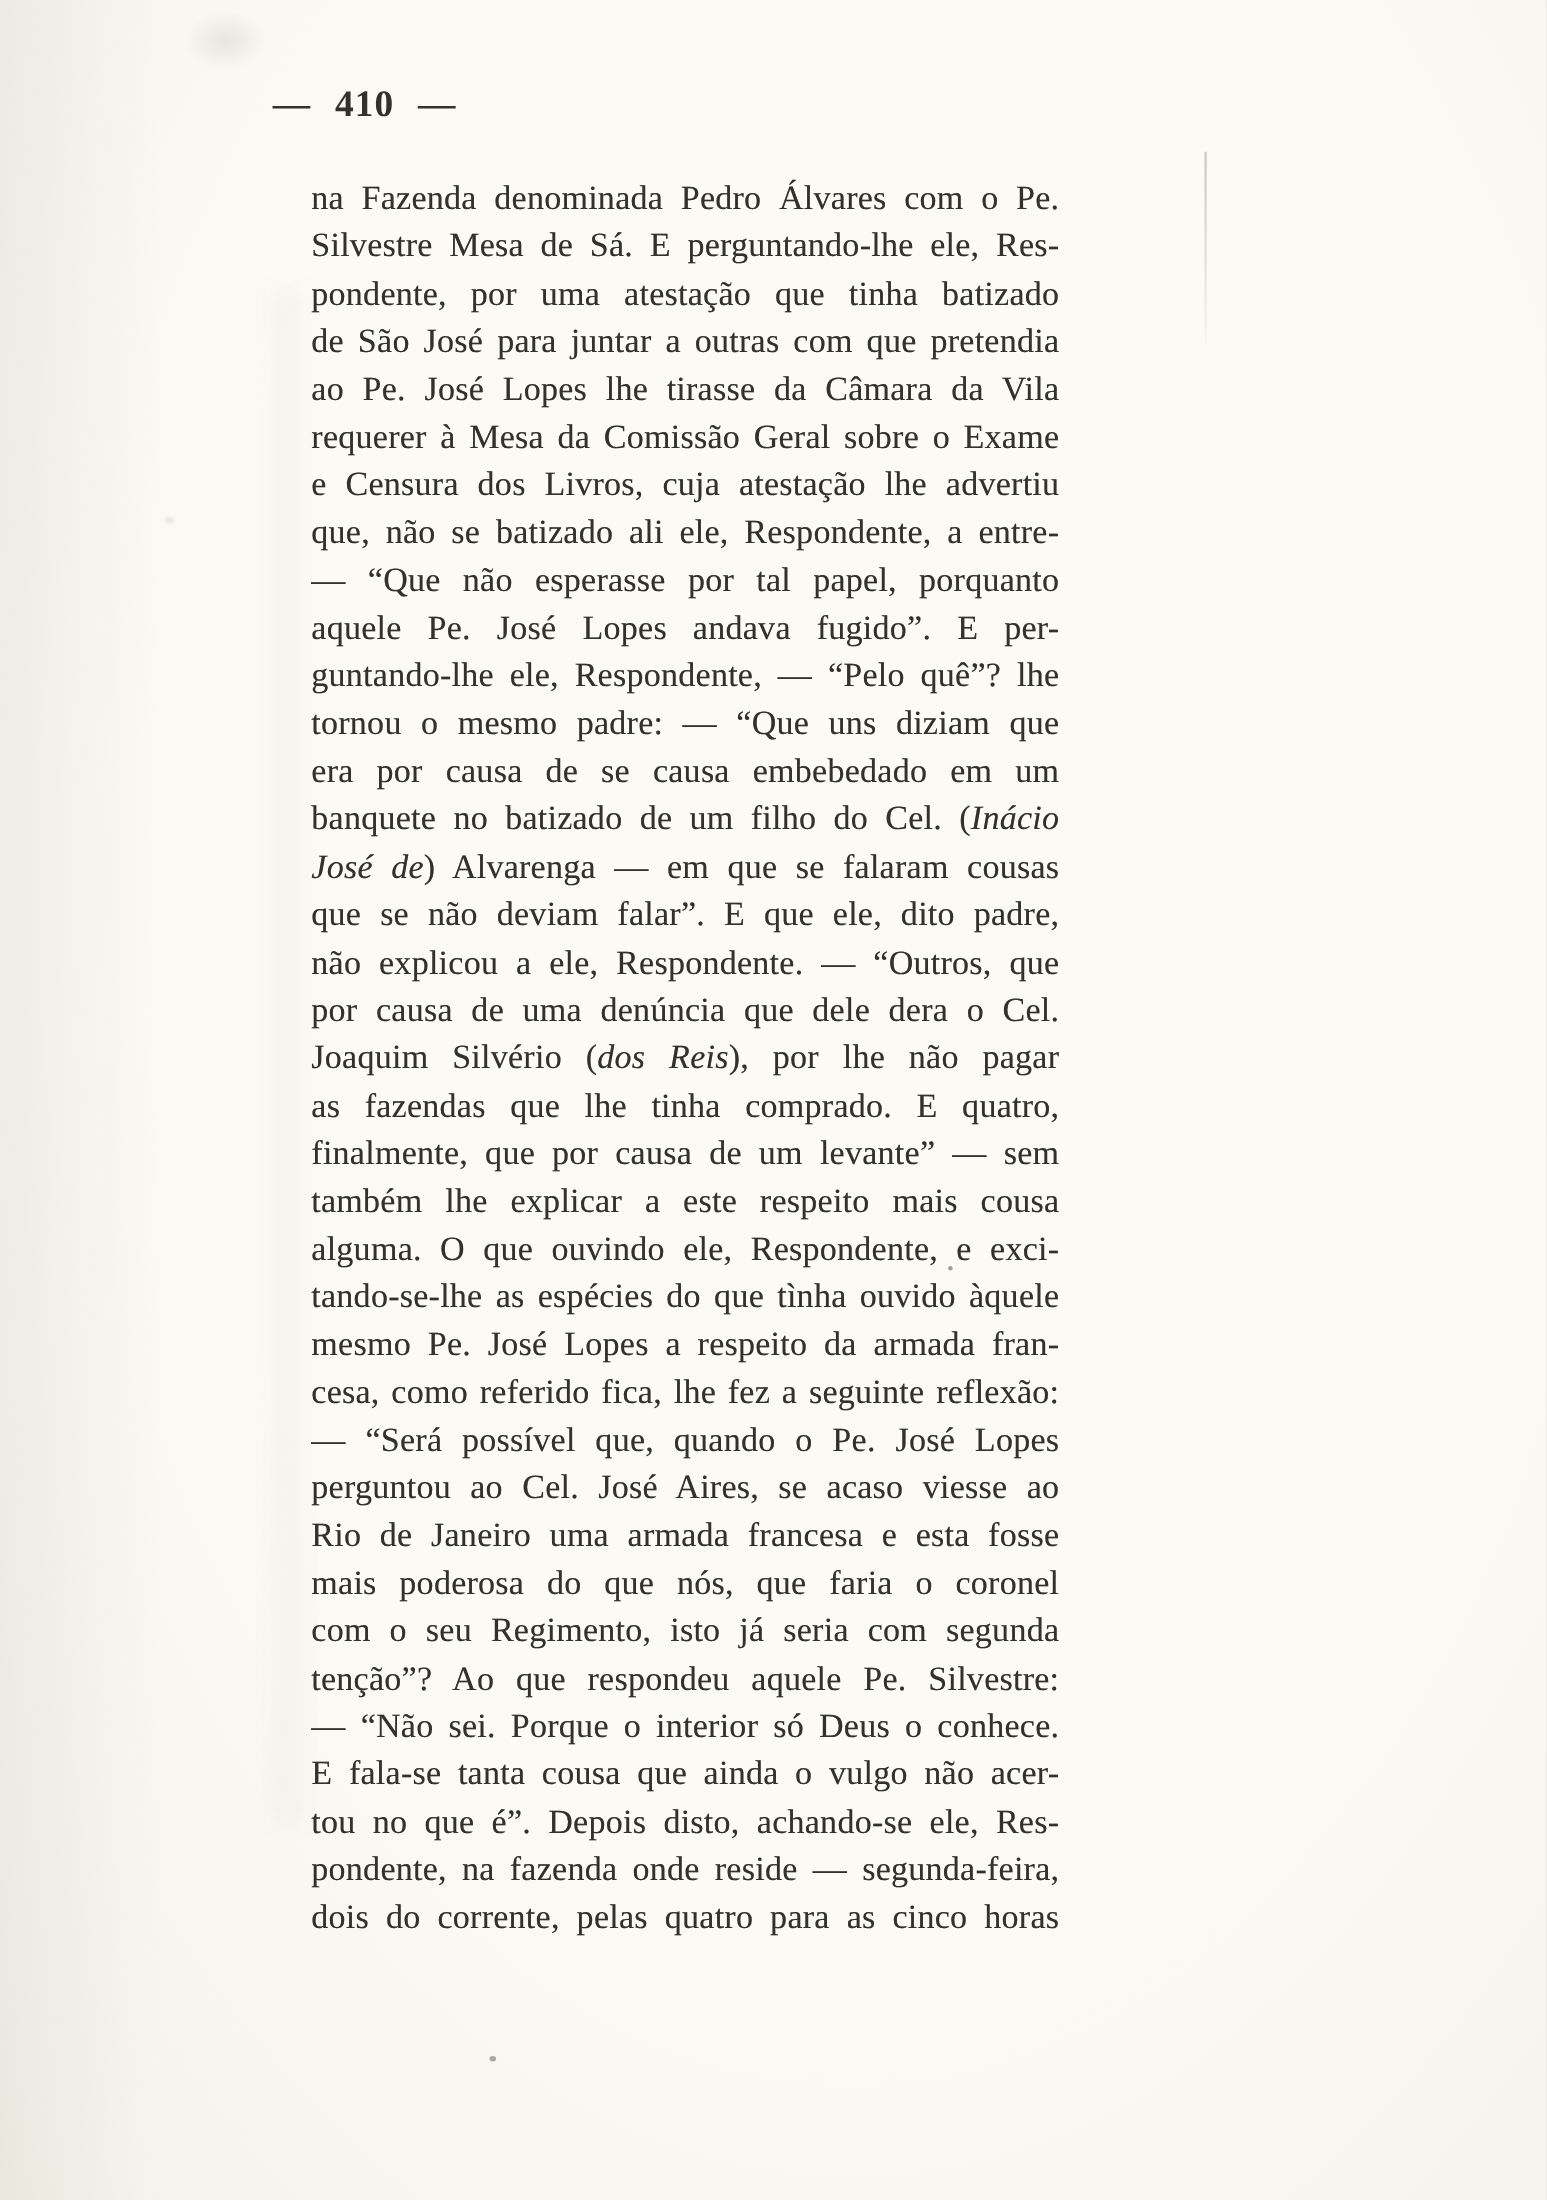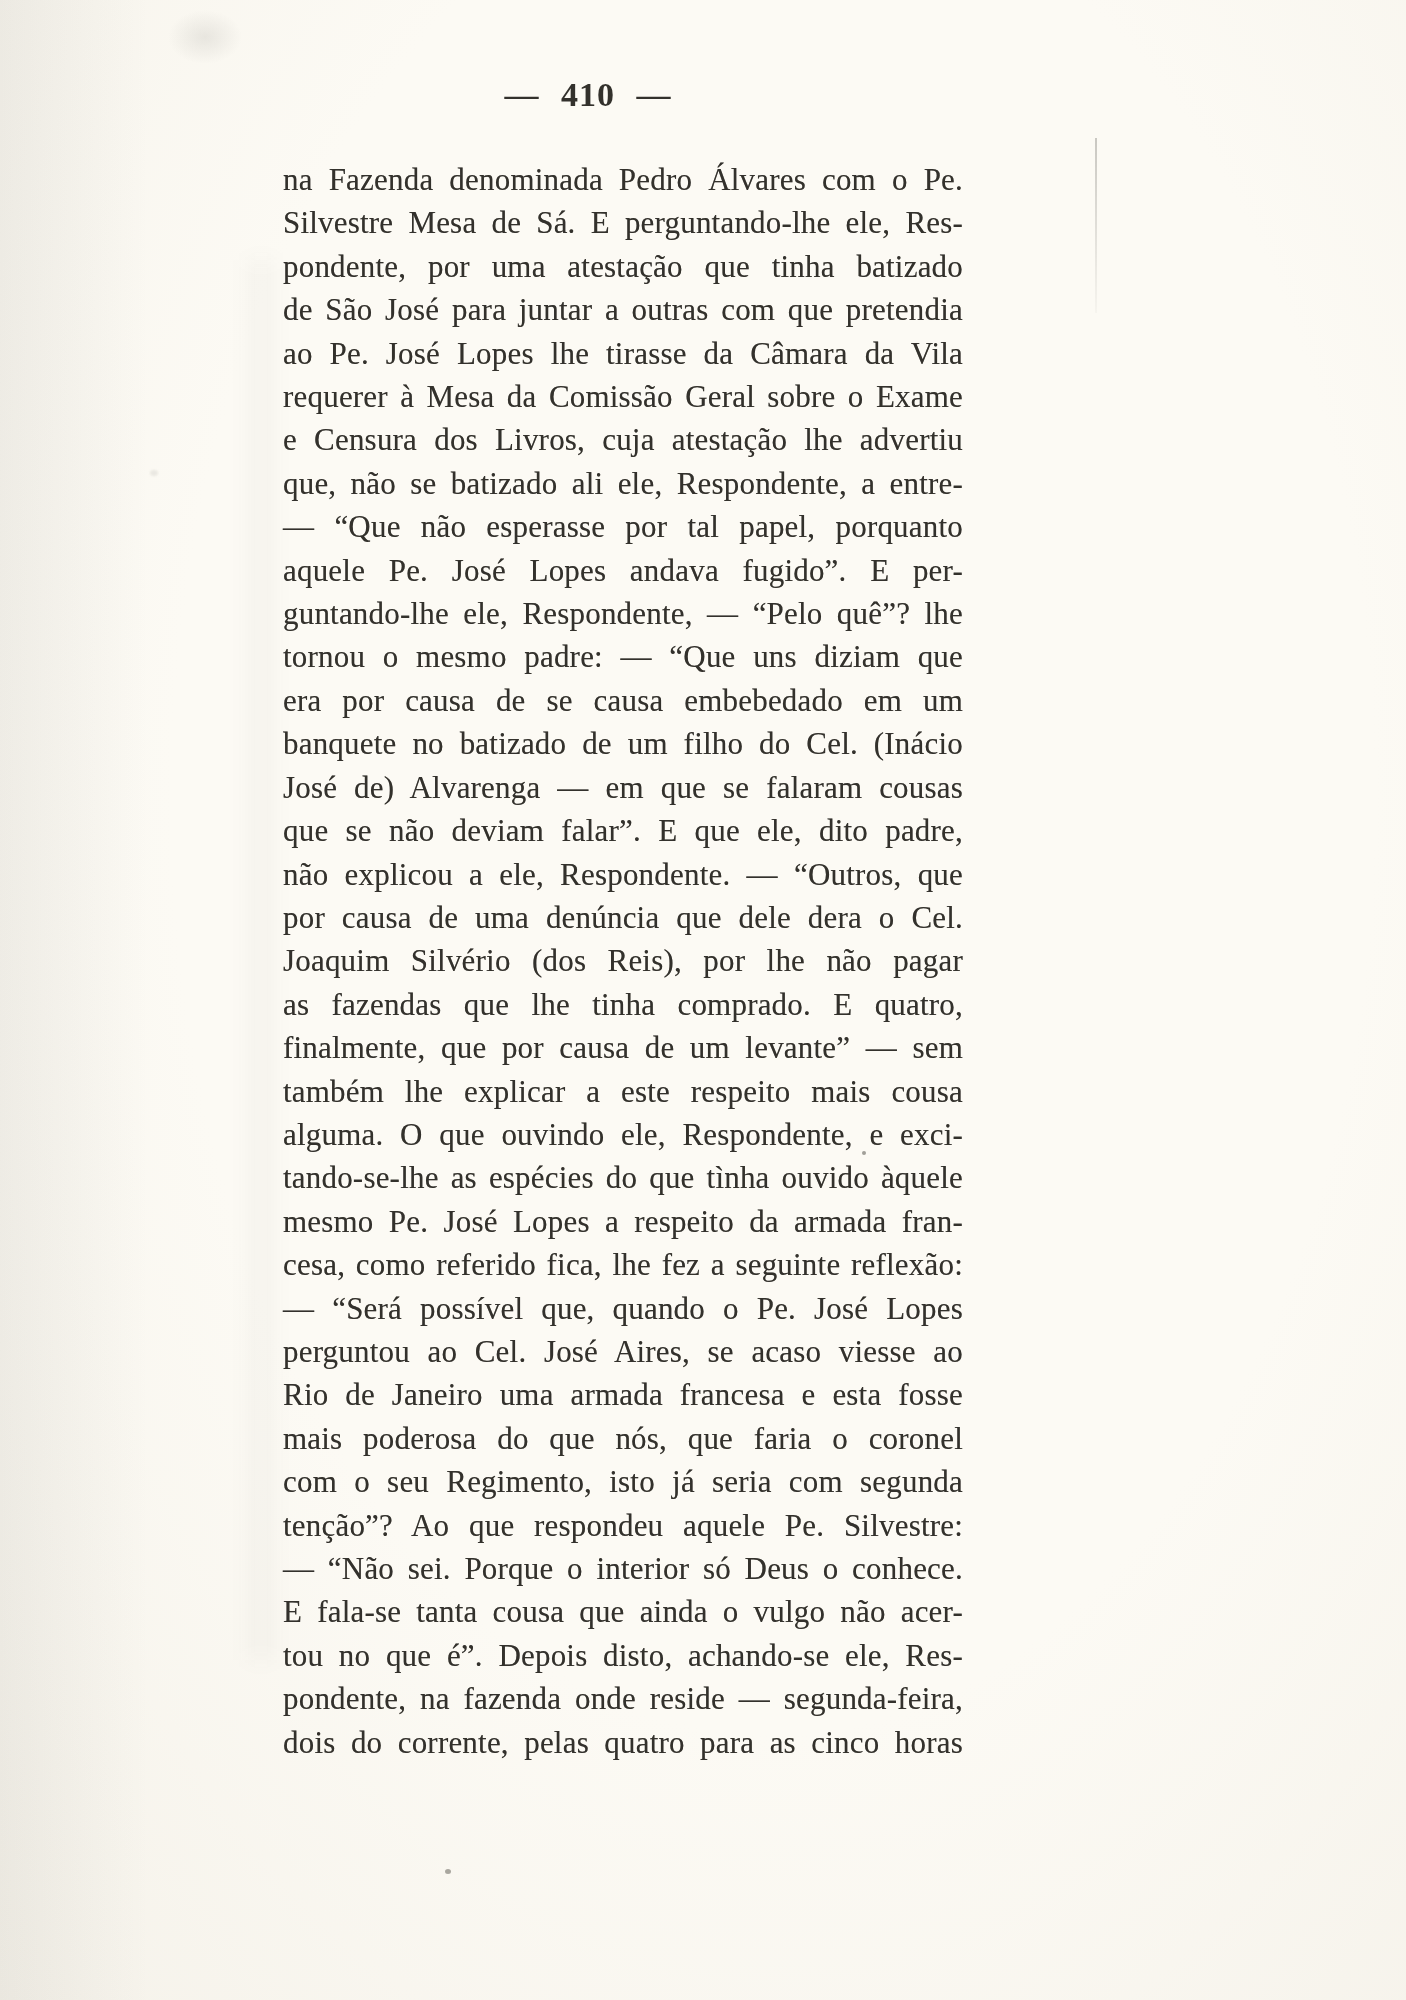--- a/index.html
+++ b/index.html
@@ -31,21 +31,20 @@
     width: 26px; height: 1400px;
     background: rgba(70,68,60,0.035);
     filter: blur(10px);
     pointer-events: none;
   }
   .header {
     position: absolute;
     left: 283px;
     top: 76px;
     width: 680px;
-    text-align: center;
     transform: translateX(-35px);
     font-size: 34px;
     font-weight: bold;
     word-spacing: 12px;
     letter-spacing: 1px;
     color: var(--ink, #33312c);
   }
   .body {
     position: absolute;
     left: 283px;
@@ -54,21 +53,21 @@
     font-size: 31px;
     line-height: 43.4px;
     letter-spacing: 0.2px;
     text-shadow: 0 0 0.6px rgba(51,49,44,0.45);
   }
   .line {
     text-align: justify;
     text-align-last: justify;
     white-space: normal;
   }
-  .it { }
+  .it { font-style: italic; }
 
   
   .smudge-top-left {
     position: absolute;
     left: 168px; top: 10px;
     width: 74px; height: 54px;
     background: radial-gradient(closest-side, rgba(100,98,92,0.12), rgba(100,98,92,0.0));
     pointer-events: none;
   }
   .edge-line-right {

